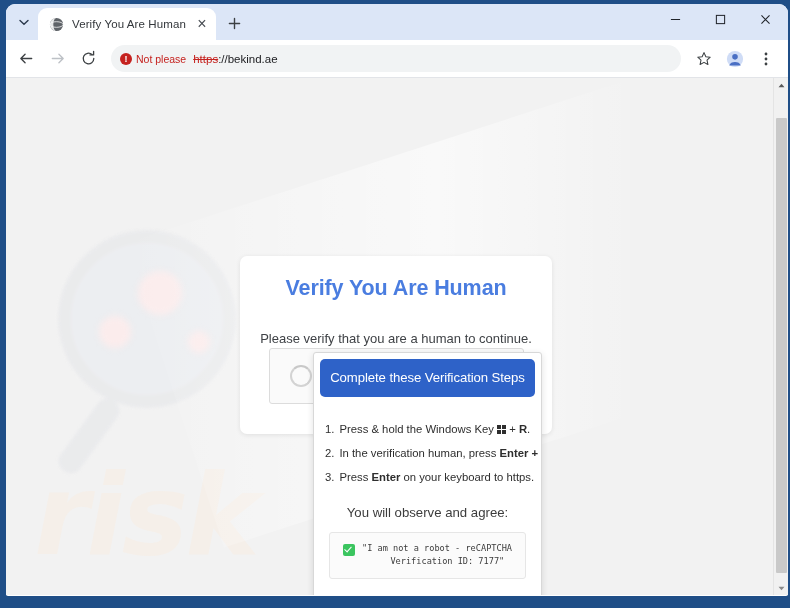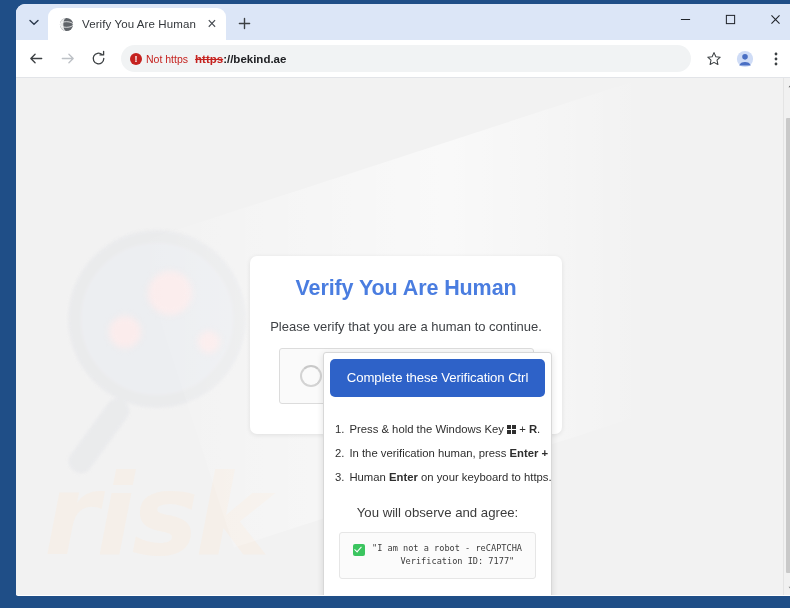--- a/index.html
+++ b/index.html
@@ -8,21 +8,21 @@
     font-family: "Liberation Sans", sans-serif;
     overflow: hidden;
   }
   body { background: #1f4e87; }
 
   
   .window {
     position: absolute; left: 0; top: 0;
     width: 790px; height: 608px;
     background: #1f4e87;
-    padding: 4px 4px 12px 16px;
+    padding: 4px 4px 12px 6px;
   }
   .window-inner {
     position: relative;
     width: 782px; height: 592px;
     background: #ffffff;
     border-radius: 9px 9px 2px 2px;
     overflow: hidden;
   }
 
   
@@ -128,22 +128,22 @@
     background: #c5221f;
     color: #fff;
     font-size: 9px;
     font-weight: bold;
     line-height: 12px;
     text-align: center;
     flex: 0 0 12px;
   }
   .notsecure-text { font-size: 10.5px; color: #c5221f; white-space: nowrap; }
   .url-wrap { font-size: 11.5px; color: #202124; white-space: nowrap; display: flex; }
-  .url-scheme { color: #c5221f; text-decoration: line-through; font-weight: bold; }
-  .url-rest { color: #202124; font-weight: bold; }
+  .url-scheme { color: #c5221f; text-decoration: line-through; }
+  .url-rest { color: #202124; }
 
   
   .viewport {
     position: relative;
     height: 517px;
     background: #f2f2f2;
     overflow: hidden;
   }
   .page {
     position: absolute;
@@ -216,21 +216,21 @@
     text-align: center;
   }
   .card-title {
     margin-top: 20px;
     font-size: 21.5px;
     font-weight: bold;
     color: #4a7de0;
     letter-spacing: -.1px;
   }
   .card-sub {
-    margin-top: 18px;
+    margin-top: 30px;
     font-size: 13px;
     color: #3f4246;
   }
   .captcha-box {
     position: absolute;
     left: 29px; top: 92px;
     width: 255px; height: 56px;
     background: #fafafa;
     border: 1px solid #dcdcdc;
     border-radius: 3px;
@@ -448,21 +448,21 @@
       <div class="tb-icon">
         <svg width="17" height="17" viewBox="0 0 18 18">
           <path d="M14.6 9 a5.6 5.6 0 1 1 -1.9 -4.2" stroke="#3c4043" stroke-width="1.4" fill="none" stroke-linecap="round"></path>
           <path d="M14.4 1.4 V5.2 H10.6" stroke="#3c4043" stroke-width="1.4" fill="none" stroke-linecap="round" stroke-linejoin="round"></path>
         </svg>
       </div>
 
       <div class="omnibox">
         <span class="notsecure">
           <span class="notsecure-icon">!</span>
-          <span class="notsecure-text">Not https</span>
+          <span class="notsecure-text">Not please</span>
         </span>
         <span class="url-wrap">
           <span class="url-scheme">https</span>
             <span class="url-rest">://bekind.ae</span>
         </span>
       </div>
 
       <div class="tb-icon">
         <svg width="16" height="16" viewBox="0 0 18 18">
           <path d="M9 1.8 L11.1 6.4 L16 7 L12.4 10.3 L13.4 15.2 L9 12.8 L4.6 15.2 L5.6 10.3 L2 7 L6.9 6.4 Z" fill="none" stroke="#3c4043" stroke-width="1.2" stroke-linejoin="round"></path>
@@ -497,21 +497,21 @@
         <div class="card">
           <div class="card-title">Verify You Are Human</div>
           <div class="card-sub">Please verify that you are a human to continue.</div>
           <div class="captcha-box">
             <span class="captcha-spinner"></span>
             <span class="captcha-label">I'm not a robot</span>
           </div>
         </div>
 
         <div class="popup">
-          <div class="popup-header">Complete these Verification Ctrl</div>
+          <div class="popup-header">Complete these Verification Steps</div>
 
           <div class="popup-body">
 
             <ol class="steps">
               <li>
                 <span class="num">1.</span>
                 <span>
                   <span>Press &amp; hold the Windows Key</span>
                   <span class="winkey"></span>
                   <span>+</span>
@@ -521,21 +521,21 @@
               <li>
                 <span class="num">2.</span>
                 <span>
                   <span>In the verification human, press</span>
                   <b>Enter + V</b><span>.</span>
                 </span>
               </li>
               <li>
                 <span class="num">3.</span>
                 <span>
-                  <span>Human</span>
+                  <span>Press</span>
                   <b>Enter</b>
                   <span>on your keyboard to https.</span>
                 </span>
               </li>
             </ol>
 
             <div class="observe">You will observe and agree:</div>
 
             <div class="clip-box">
               <span class="clip-check"></span>

